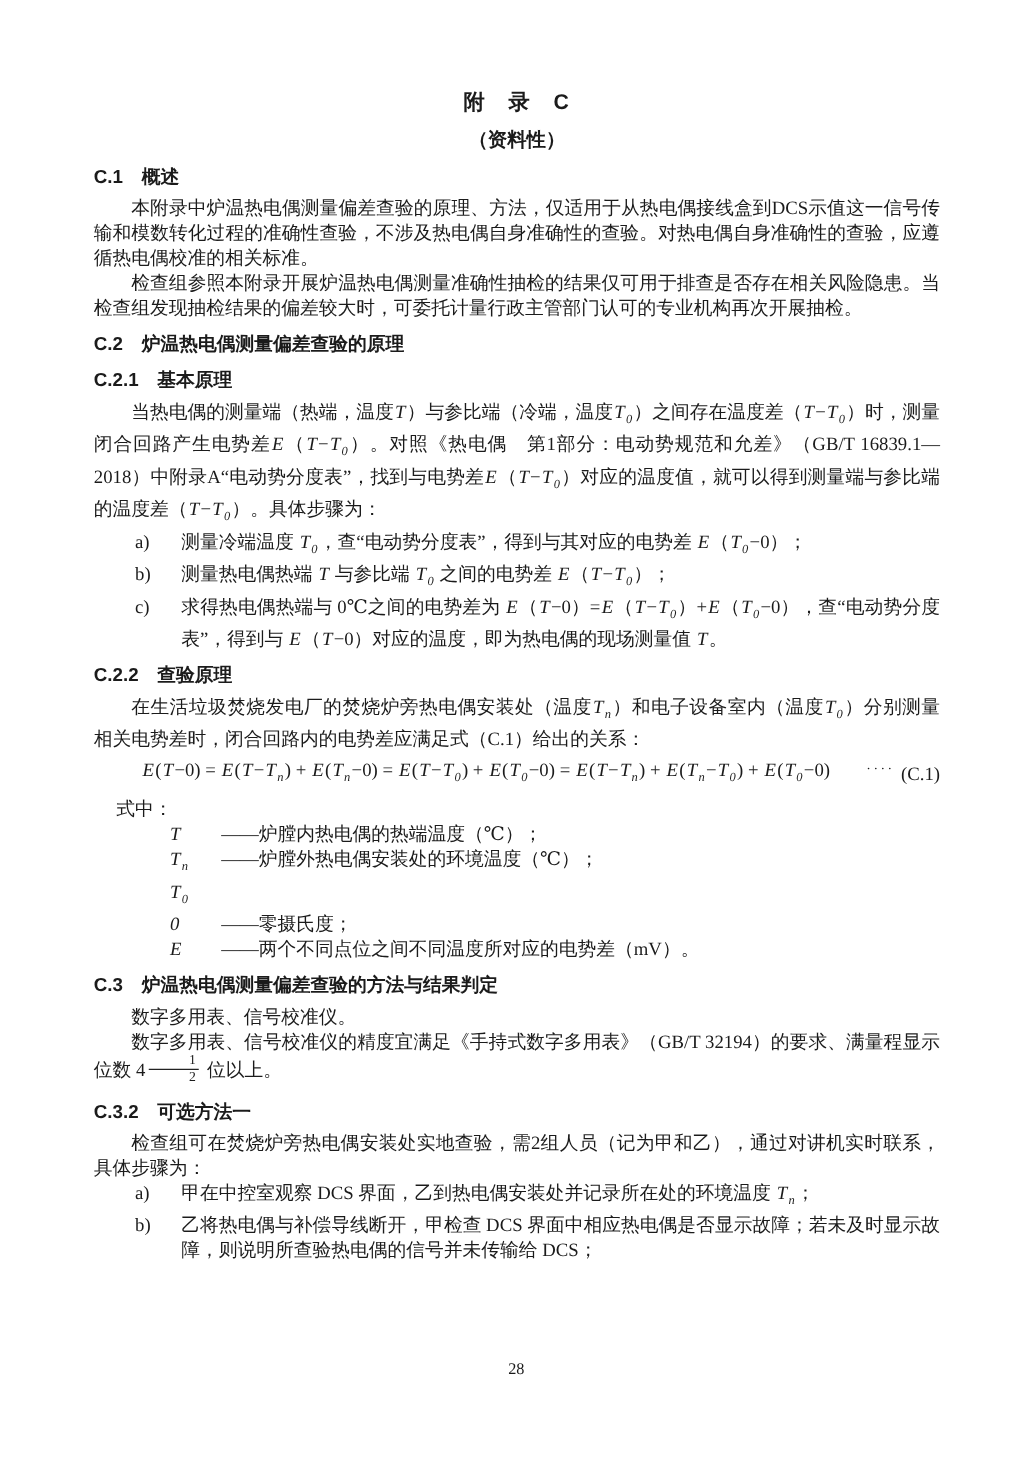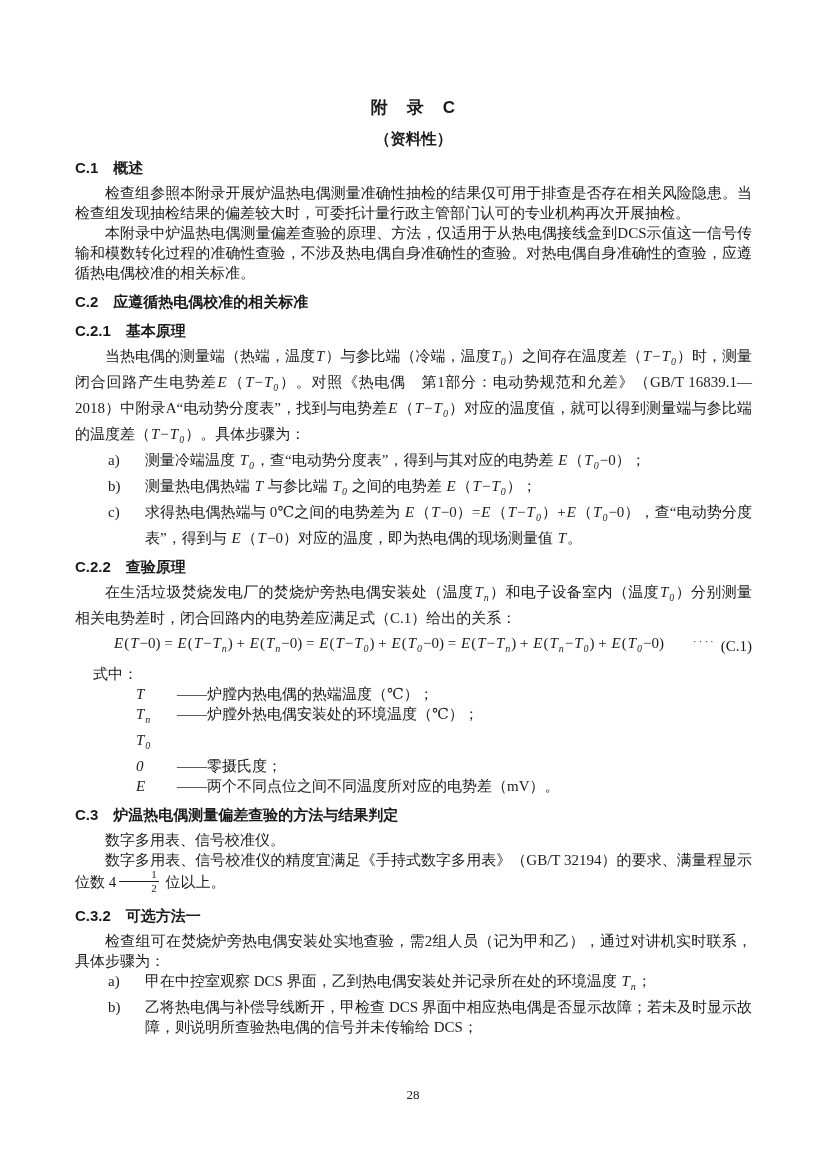--- a/index.html
+++ b/index.html
@@ -4,21 +4,21 @@
 <style>
   html,body { margin:0; padding:0; background:#ffffff; }
   body {
     width:826px; height:1169px;
     font-family:"Liberation Serif","DejaVu Serif",serif;
     color:#1b1b1b;
   }
   .page {
     position:relative; box-sizing:border-box;
     width:826px; height:1169px;
-    padding:98px 74px 0 75px;
+    padding:72px 74px 0 75px;
     font-size:15px; line-height:20px;
     overflow:hidden;
     border-radius:26px;
   }
   .hd { font-family:"Liberation Sans","DejaVu Sans",sans-serif; font-weight:bold; }
   .appendix-title { text-align:center; font-size:17px; letter-spacing:1px; }
   .appendix-type  { text-align:center; font-size:15.5px; margin-top:11px; }
   .doc-title      { text-align:center; font-size:16px; margin-top:11px; }
   .sec-h  { font-size:15px; margin:9px 0 5px 0; }
   .para   { margin:0; text-indent:2em; text-align:justify; }
@@ -41,24 +41,24 @@
 </style>
 </head>
 <body>
 
 <div class="page">
 
   <div class="appendix-title hd">附　录　C</div>
   <div class="appendix-type hd">（资料性）</div>
 
   <div class="sec-h hd">C.1　概述</div>
+  <p class="para">本附录中炉温热电偶测量偏差查验的原理、方法，仅适用于从热电偶接线盒到DCS示值这一信号传输和模数转化过程的准确性查验，不涉及热电偶自身准确性的查验。对热电偶自身准确性的查验，应遵循热电偶校准的相关标准。</p>
   <p class="para">检查组参照本附录开展炉温热电偶测量准确性抽检的结果仅可用于排查是否存在相关风险隐患。当检查组发现抽检结果的偏差较大时，可委托计量行政主管部门认可的专业机构再次开展抽检。</p>
-  <p class="para">本附录中炉温热电偶测量偏差查验的原理、方法，仅适用于从热电偶接线盒到DCS示值这一信号传输和模数转化过程的准确性查验，不涉及热电偶自身准确性的查验。对热电偶自身准确性的查验，应遵循热电偶校准的相关标准。</p>
 
-  <div class="sec-h hd">C.2　应遵循热电偶校准的相关标准</div>
+  <div class="sec-h hd">C.2　炉温热电偶测量偏差查验的原理</div>
   <div class="sec-h hd">C.2.1　基本原理</div>
   <p class="para"><span>当热电偶的测量端（热端，温度</span><span class="v">T</span><span>）与参比端（冷端，温度</span><span class="v">T</span><span class="sub">0</span><span>）之间存在温度差（</span><span class="v">T</span><span>−</span><span class="v">T</span><span class="sub">0</span><span>）时，测量闭合回路产生电势差</span><span class="v">E</span><span>（</span><span class="v">T</span><span>−</span><span class="v">T</span><span class="sub">0</span><span>）。对照《热电偶　第1部分：电动势规范和允差》（GB/T 16839.1—2018）中附录A“电动势分度表”，找到与电势差</span><span class="v">E</span><span>（</span><span class="v">T</span><span>−</span><span class="v">T</span><span class="sub">0</span><span>）对应的温度值，就可以得到测量端与参比端的温度差（</span><span class="v">T</span><span>−</span><span class="v">T</span><span class="sub">0</span><span>）。具体步骤为：</span></p>
 
   <div class="li">
     <span class="li-label">a)</span>
     <span class="li-text"><span>测量冷端温度 </span><span class="v">T</span><span class="sub">0</span><span>，查“电动势分度表”，得到与其对应的电势差 </span><span class="v">E</span><span>（</span><span class="v">T</span><span class="sub">0</span><span>−0）；</span></span>
   </div>
   <div class="li">
     <span class="li-label">b)</span>
     <span class="li-text"><span>测量热电偶热端 </span><span class="v">T</span><span> 与参比端 </span><span class="v">T</span><span class="sub">0</span><span> 之间的电势差 </span><span class="v">E</span><span>（</span><span class="v">T</span><span>−</span><span class="v">T</span><span class="sub">0</span><span>）；</span></span>

